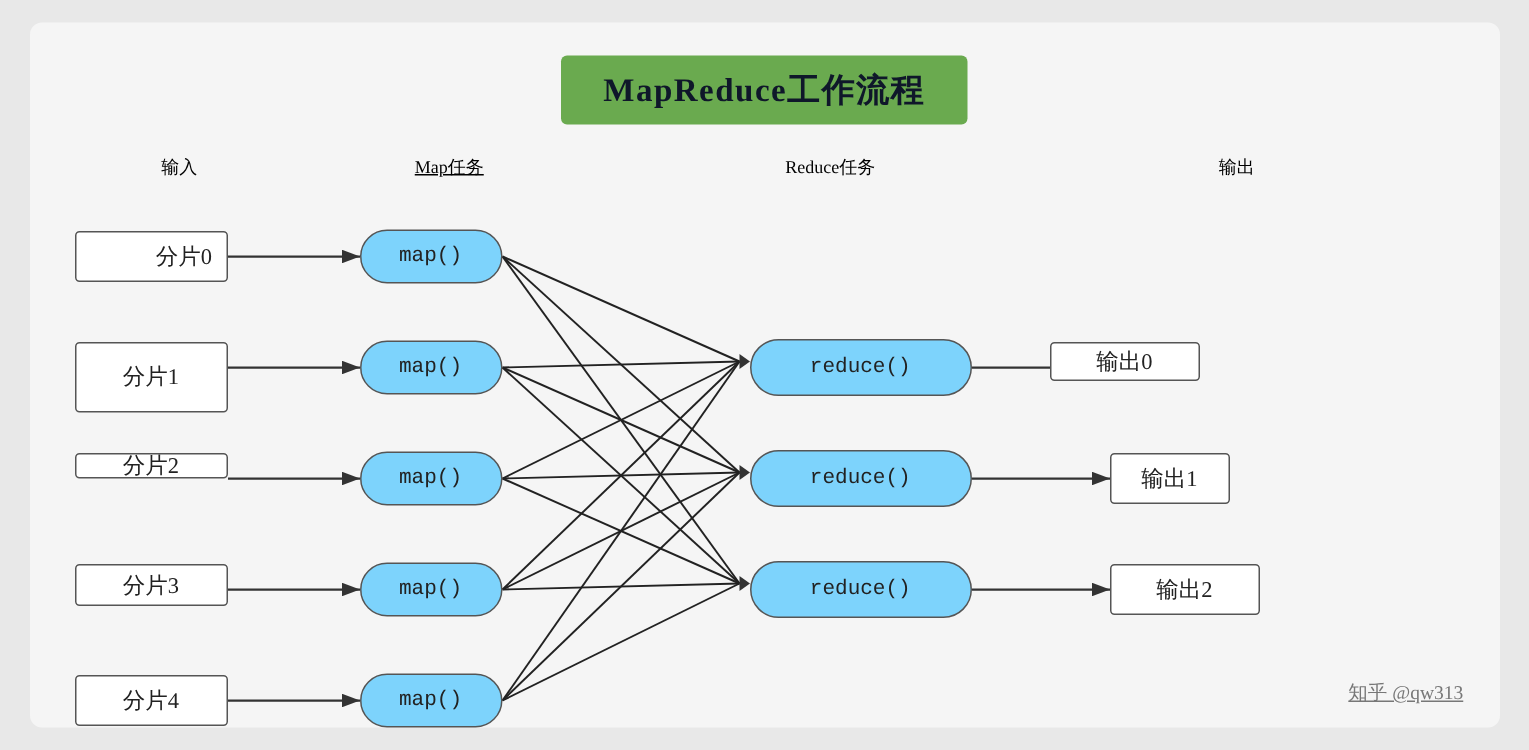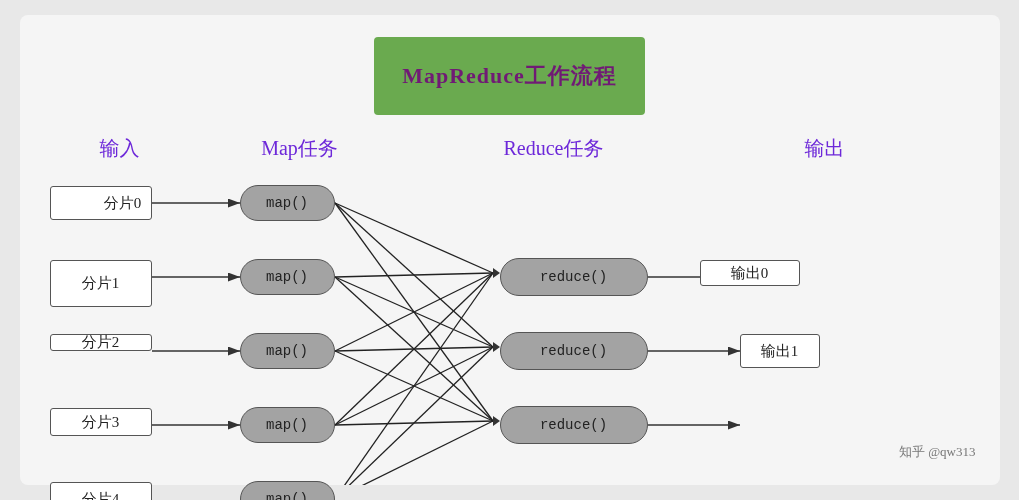--- a/index.html
+++ b/index.html
@@ -21,62 +21,62 @@
       height: 470px;
       border-radius: 8px;
       position: relative;
       display: flex;
       flex-direction: column;
       align-items: center;
     }
 
     .title-box {
       background: #6aaa4f;
-      color: #701a75;
+      color: #0f172a;
       font-size: 22px;
       font-weight: bold;
-      padding: 24px 28px;
+      padding: 8px 28px;
       border-radius: 4px;
       margin-top: 22px;
       margin-bottom: 10px;
       letter-spacing: 1px;
     }
 
     .flow-area {
       width: 100%;
       flex: 1;
       position: relative;
     }
 
     
     .col-header {
       position: absolute;
-      font-size: 20px;
-      color: #6d28d9;
+      font-size: 12px;
+      color: #000000;
       text-align: center;
     }
 
     
     .rect-box {
       position: absolute;
       border: 1.5px solid #555;
       background: white;
       border-radius: 3px;
       display: flex;
       align-items: center;
       justify-content: center;
       font-size: 15px;
       color: #222;
     }
 
     
     .oval-box {
       position: absolute;
       border: 1.5px solid #555;
-      background: #a3a3a3;
+      background: #7dd3fc;
       border-radius: 50px;
       display: flex;
       align-items: center;
       justify-content: center;
       font-size: 14px;
       color: #222;
       font-family: 'Courier New', monospace;
     }
 
     
@@ -84,36 +84,37 @@
       position: absolute;
       top: 0;
       left: 0;
       width: 100%;
       height: 100%;
       pointer-events: none;
     }
 
     .watermark {
       position: absolute;
-      bottom: 24px;
+      bottom: 14px;
       right: 24px;
       font-size: 13px;
       color: #777;
+      text-decoration: underline;
     }
   </style>
 </head>
 <body>
 
 <div class="diagram-container">
   <div class="title-box">MapReduce工作流程</div>
 
   <div class="flow-area">
 
     <div class="col-header" style="left: 55px; top: 10px; width: 90px;">输入</div>
-    <div class="col-header" style="left: 230px; top: 10px; width: 100px;">Map任务</div>
+    <div class="col-header" style="left: 230px; top: 10px; width: 100px; text-decoration: underline;">Map任务</div>
     <div class="col-header" style="left: 474px; top: 10px; width: 120px;">Reduce任务</div>
     <div class="col-header" style="left: 760px; top: 10px; width: 90px;">输出</div>
 
     <svg class="arrow-svg">
       <defs>
         <marker id="arrowhead" markerWidth="8" markerHeight="6" refX="8" refY="3" orient="auto">
           <polygon points="0 0, 8 3, 0 6" fill="#333"></polygon>
         </marker>
       </defs>
 
@@ -197,16 +198,19 @@
     <div class="oval-box" style="left:480px; top:281px; width:148px; height:38px;">
       <span>reduce()</span>
     </div>
 
     <div class="rect-box" style="left:680px; top:135px; width:100px; height:26px;">
       <span>输出0</span>
     </div>
     <div class="rect-box" style="left:720px; top:209px; width:80px; height:34px;">
       <span>输出1</span>
     </div>
+    <div class="rect-box" style="left:720px; top:283px; width:100px; height:34px;">
+      <span>输出2</span>
+    </div>
 
     <div class="watermark">知乎 @qw313</div>
   </div>
 </div>
 
 </body></html>

